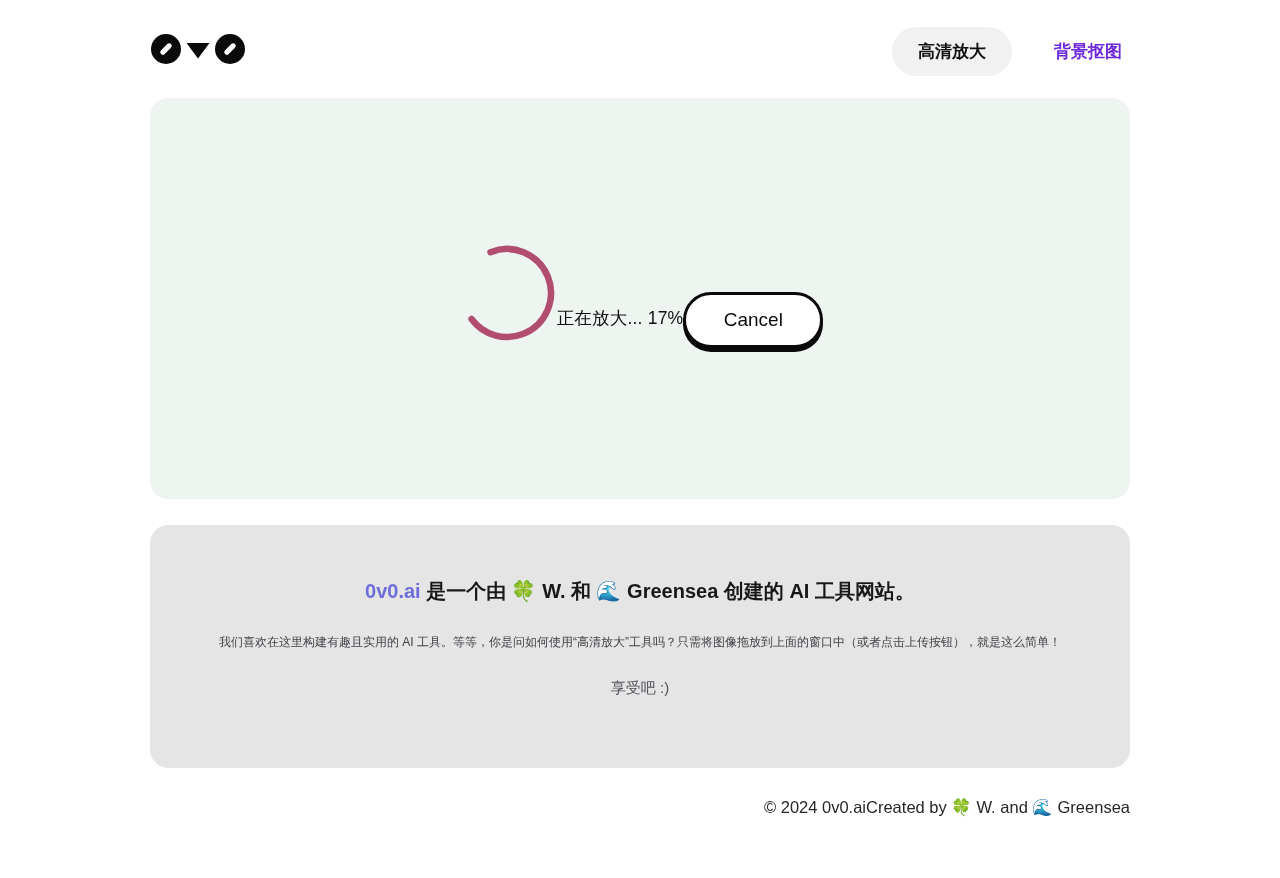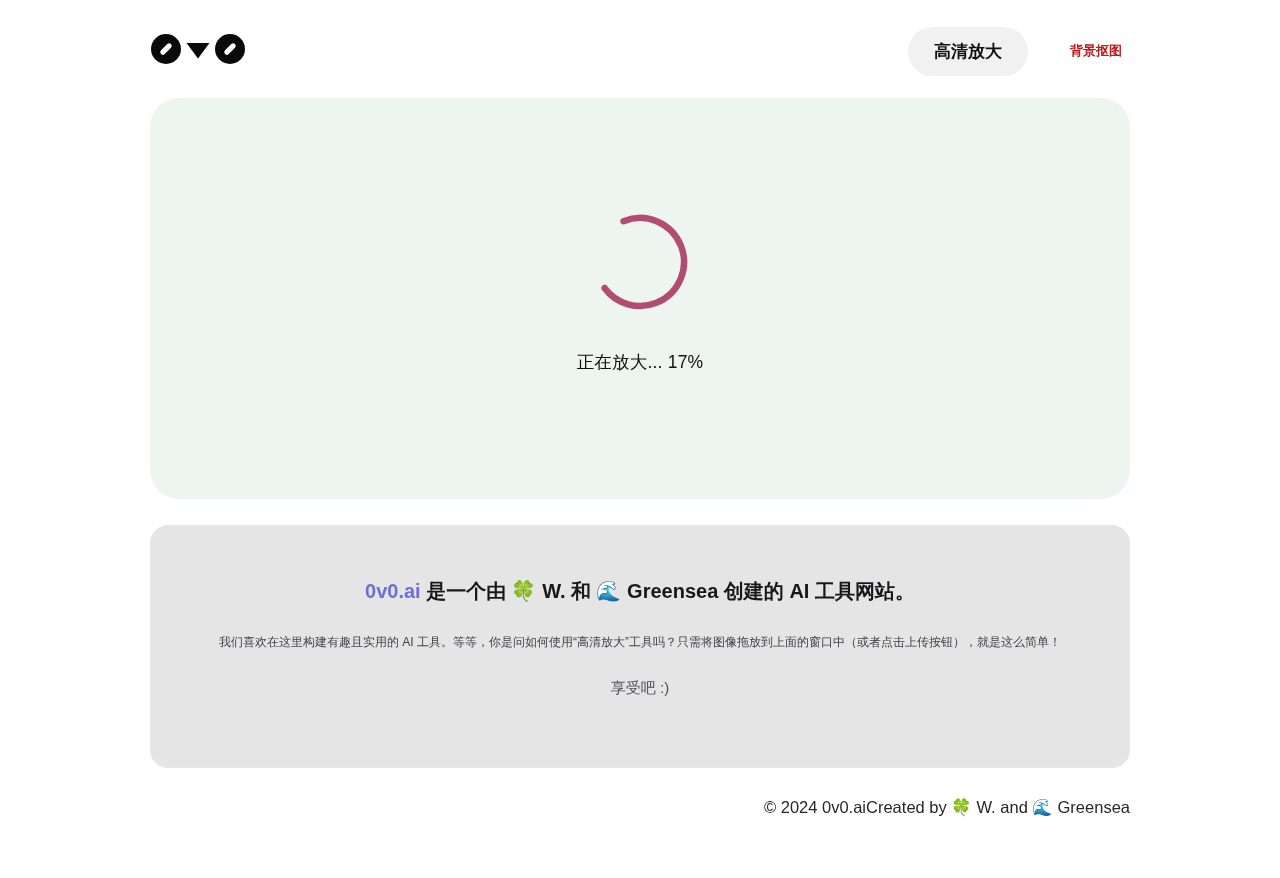--- a/index.html
+++ b/index.html
@@ -37,35 +37,34 @@
     font-size: 17px;
     font-weight: 600;
     color: #111111;
     font-family: inherit;
     cursor: pointer;
   }
   .nav-plain {
     background: transparent;
     border: none;
     padding: 13px 8px;
-    font-size: 13px;
+    font-size: 17px;
     font-weight: 600;
-    color: #b91c1c;
+    color: #6d28d9;
     font-family: inherit;
     cursor: pointer;
   }
 
   
   .panel {
     margin: 4px 62px 0 62px;
     height: 401px;
     background: #eef5f1;
-    border-radius: 29px;
+    border-radius: 18px;
     display: flex;
-    flex-direction: column;
     align-items: center;
     justify-content: center;
     box-sizing: border-box;
   }
   .spinner-wrap { width: 100px; height: 100px; margin-top: -12px; }
   .progress-text {
     margin-top: 38px;
     font-size: 17.5px;
     color: #111111;
     letter-spacing: .2px;
@@ -152,20 +151,21 @@
     </div>
   </div>
 
   <div class="panel">
     <div class="spinner-wrap">
       <svg width="100" height="100" viewBox="0 0 100 100" aria-hidden="true">
         <circle cx="50" cy="50" r="44" fill="none" stroke="#b24d72" stroke-width="6.5" stroke-linecap="round" stroke-dasharray="196 277" transform="rotate(-112 50 50)"></circle>
       </svg>
     </div>
     <div class="progress-text">正在放大... 17%</div>
+    <button class="cancel-btn">Cancel</button>
   </div>
 
   <div class="about-card">
     <h2 class="about-title"><span class="site-link">0v0.ai</span><span> 是一个由 🍀 W. 和 🌊 Greensea 创建的 AI 工具网站。</span></h2>
     <p class="about-body">我们喜欢在这里构建有趣且实用的 AI 工具。等等，你是问如何使用“高清放大”工具吗？只需将图像拖放到上面的窗口中（或者点击上传按钮），就是这么简单！</p>
     <p class="about-enjoy">享受吧 :)</p>
   </div>
 
   <div class="footer">
     <span>© 2024 0v0.ai</span>

